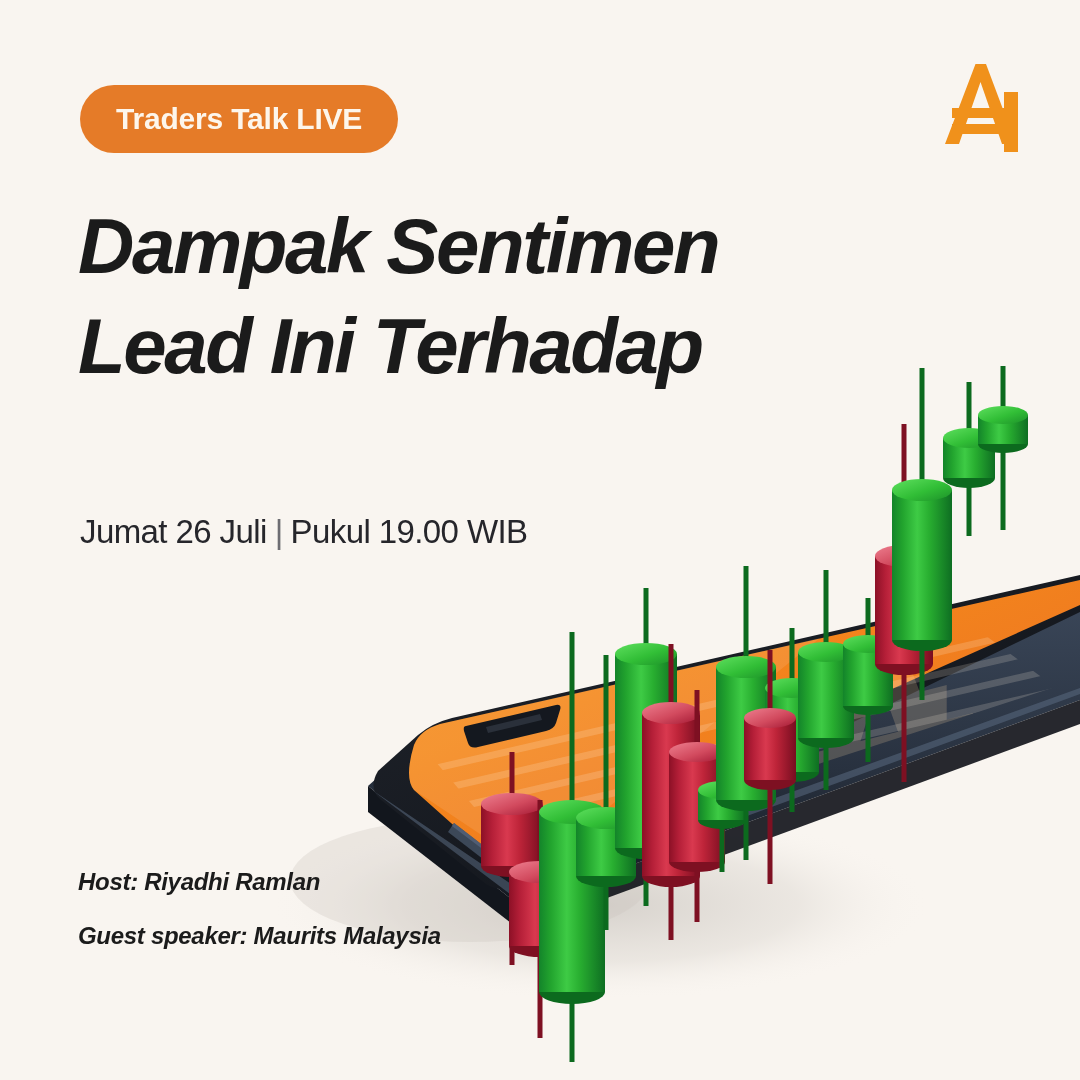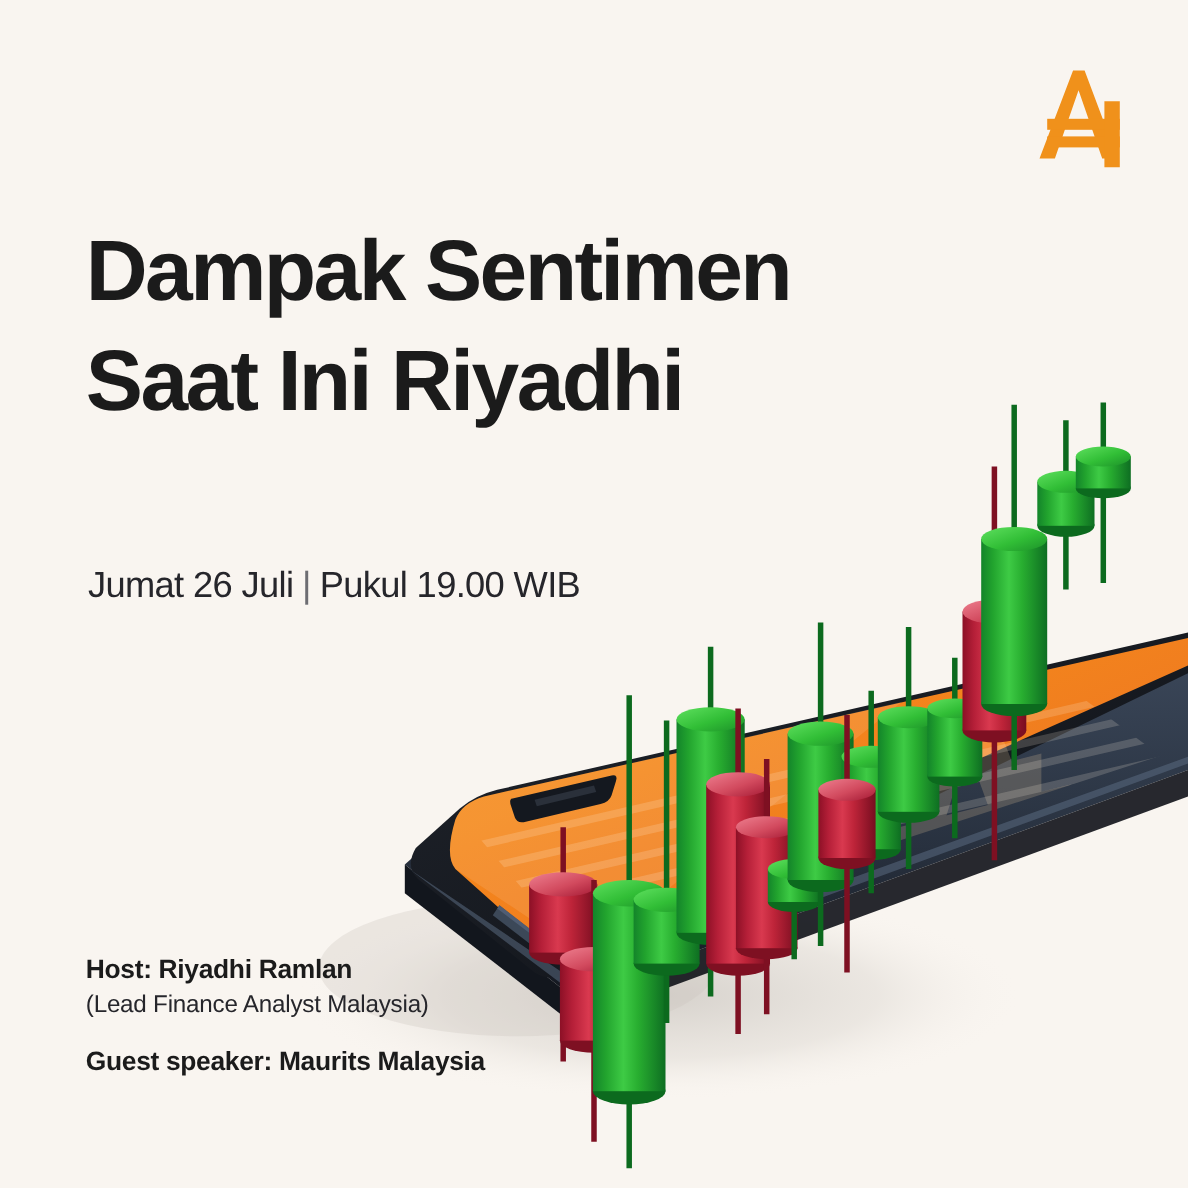--- a/index.html
+++ b/index.html
@@ -24,35 +24,35 @@
     letter-spacing:-0.2px;white-space:nowrap;
   }
 
   
   .logo{position:absolute;right:42px;top:58px;width:96px;height:100px;}
 
   
   .headline{
     position:absolute;left:78px;top:196px;width:760px;
     color:#1B1B1B;font-weight:700;
-    font-size:78px;line-height:100px;letter-spacing:-2.4px;
+    font-size:78px;line-height:100px;letter-spacing:-2.4px;font-style:italic;
   }
   .headline div{white-space:nowrap;}
 
   
   .subtitle{
     position:absolute;left:80px;top:513px;
     color:#26262B;font-size:33px;font-weight:400;letter-spacing:-0.6px;
     white-space:nowrap;
   }
   .subtitle .sep{color:#6d6d72;padding:0 8px;font-weight:300;}
 
   
   .credits{position:absolute;left:78px;top:868px;z-index:40;}
-  .cred-block{margin-bottom:26px;}
+  .cred-block{margin-bottom:26px;font-style:italic;}
   .cred-name{font-size:24px;font-weight:700;color:#1B1B1B;letter-spacing:-0.3px;white-space:nowrap;}
   .cred-role{font-size:22px;font-weight:400;color:#26262B;margin-top:4px;letter-spacing:-0.2px;white-space:nowrap;}
 
   
   .art{position:absolute;left:0;top:0;width:1080px;height:1080px;}
 </style>
 </head>
 <body>
 
 <div class="canvas">
@@ -279,42 +279,44 @@
       <g>
         <line x1="1003" y1="366" x2="1003" y2="530" stroke="#0C6A1E" stroke-width="5"></line>
         <ellipse cx="1003" cy="444" rx="25" ry="9" fill="#0C6A1E"></ellipse>
         <rect x="978" y="415" width="50" height="29" fill="url(#gBody)"></rect>
         <ellipse cx="1003" cy="415" rx="25" ry="9" fill="url(#gTop)"></ellipse>
       </g>
 
     </g>
   </svg>
 
+  <div class="badge">
+    <span class="badge-label">Traders Talk LIVE</span>
+  </div>
 
   <svg class="logo" viewBox="0 0 96 100" xmlns="http://www.w3.org/2000/svg">
     <g fill="#F0911B">
       <path d="M33.5 6 L44 6 L74 86 L60 86 L38.5 24 L17 86 L3 86 Z"></path>
       <rect x="10" y="50" width="66" height="10"></rect>
       <rect x="10" y="66" width="66" height="10"></rect>
       <path d="M62 34 L76 34 L76 94 L62 94 Z"></path>
     </g>
   </svg>
 
   <div class="headline">
     <div>Dampak Sentimen</div>
-    <div>Saat Ini Riyadhi</div>
+    <div>Lead Ini Terhadap</div>
   </div>
 
   <div class="subtitle">
     <span>Jumat 26 Juli</span><span class="sep">|</span><span>Pukul 19.00 WIB</span>
   </div>
 
   <div class="credits">
     <div class="cred-block">
       <div class="cred-name">Host: Riyadhi Ramlan</div>
-      <div class="cred-role">(Lead Finance Analyst Malaysia)</div>
     </div>
     <div class="cred-block">
       <div class="cred-name">Guest speaker: Maurits Malaysia</div>
     </div>
   </div>
 
 </div>
 
 </body></html>

